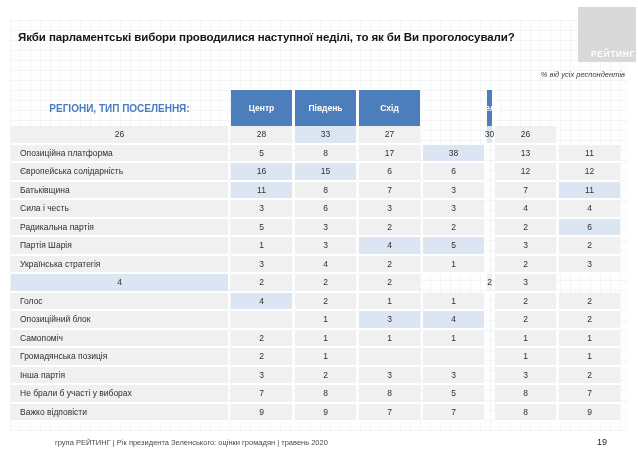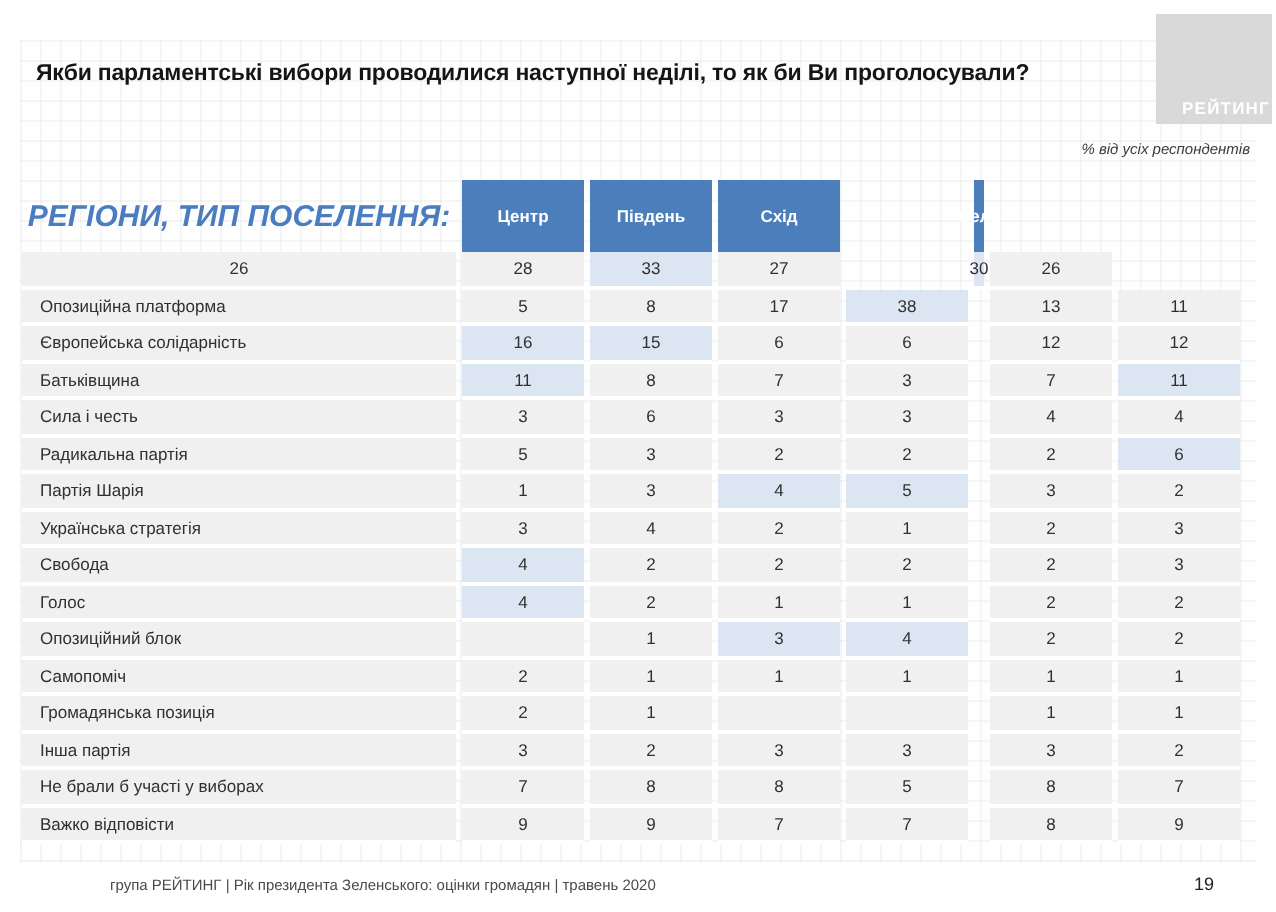--- a/index.html
+++ b/index.html
@@ -48,21 +48,21 @@
   .thead { height: 36px; }
   .hcell {
     background: var(--header_bg, #4d7ebc);
     color: #ffffff; font-weight: bold; font-size: 8.5px;
     display: flex; align-items: center; justify-content: center;
     height: 36px;
   }
   .corner {
     display: flex; align-items: center; justify-content: center;
     color: var(--header_label_color, #4a7cc0);
-    font-size: 15px; font-weight: bold; font-style: italic;
+    font-size: 10px; font-weight: bold; 
     height: 36px;
   }
   .spacer { background: transparent; }
   .trow { height: 18.5px; }
   .ncell, .vcell {
     background: var(--row_bg, #f0f0f0);
     border-bottom: 2px solid #ffffff;
     font-size: 8.5px; color: #303030;
     display: flex; align-items: center;
     height: 18.5px;
@@ -175,21 +175,20 @@
         <div class="ncell">Українська стратегія</div>
         <div class="vcell">3</div>
         <div class="vcell">4</div>
         <div class="vcell">2</div>
         <div class="vcell">1</div>
         <div class="spacer"></div>
         <div class="vcell">2</div>
         <div class="vcell">3</div>
       </div>
       <div class="grid-row trow">
-        <div class="ncell">Свобода</div>
         <div class="vcell hl">4</div>
         <div class="vcell">2</div>
         <div class="vcell">2</div>
         <div class="vcell">2</div>
         <div class="spacer"></div>
         <div class="vcell">2</div>
         <div class="vcell">3</div>
       </div>
       <div class="grid-row trow">
         <div class="ncell">Голос</div>

